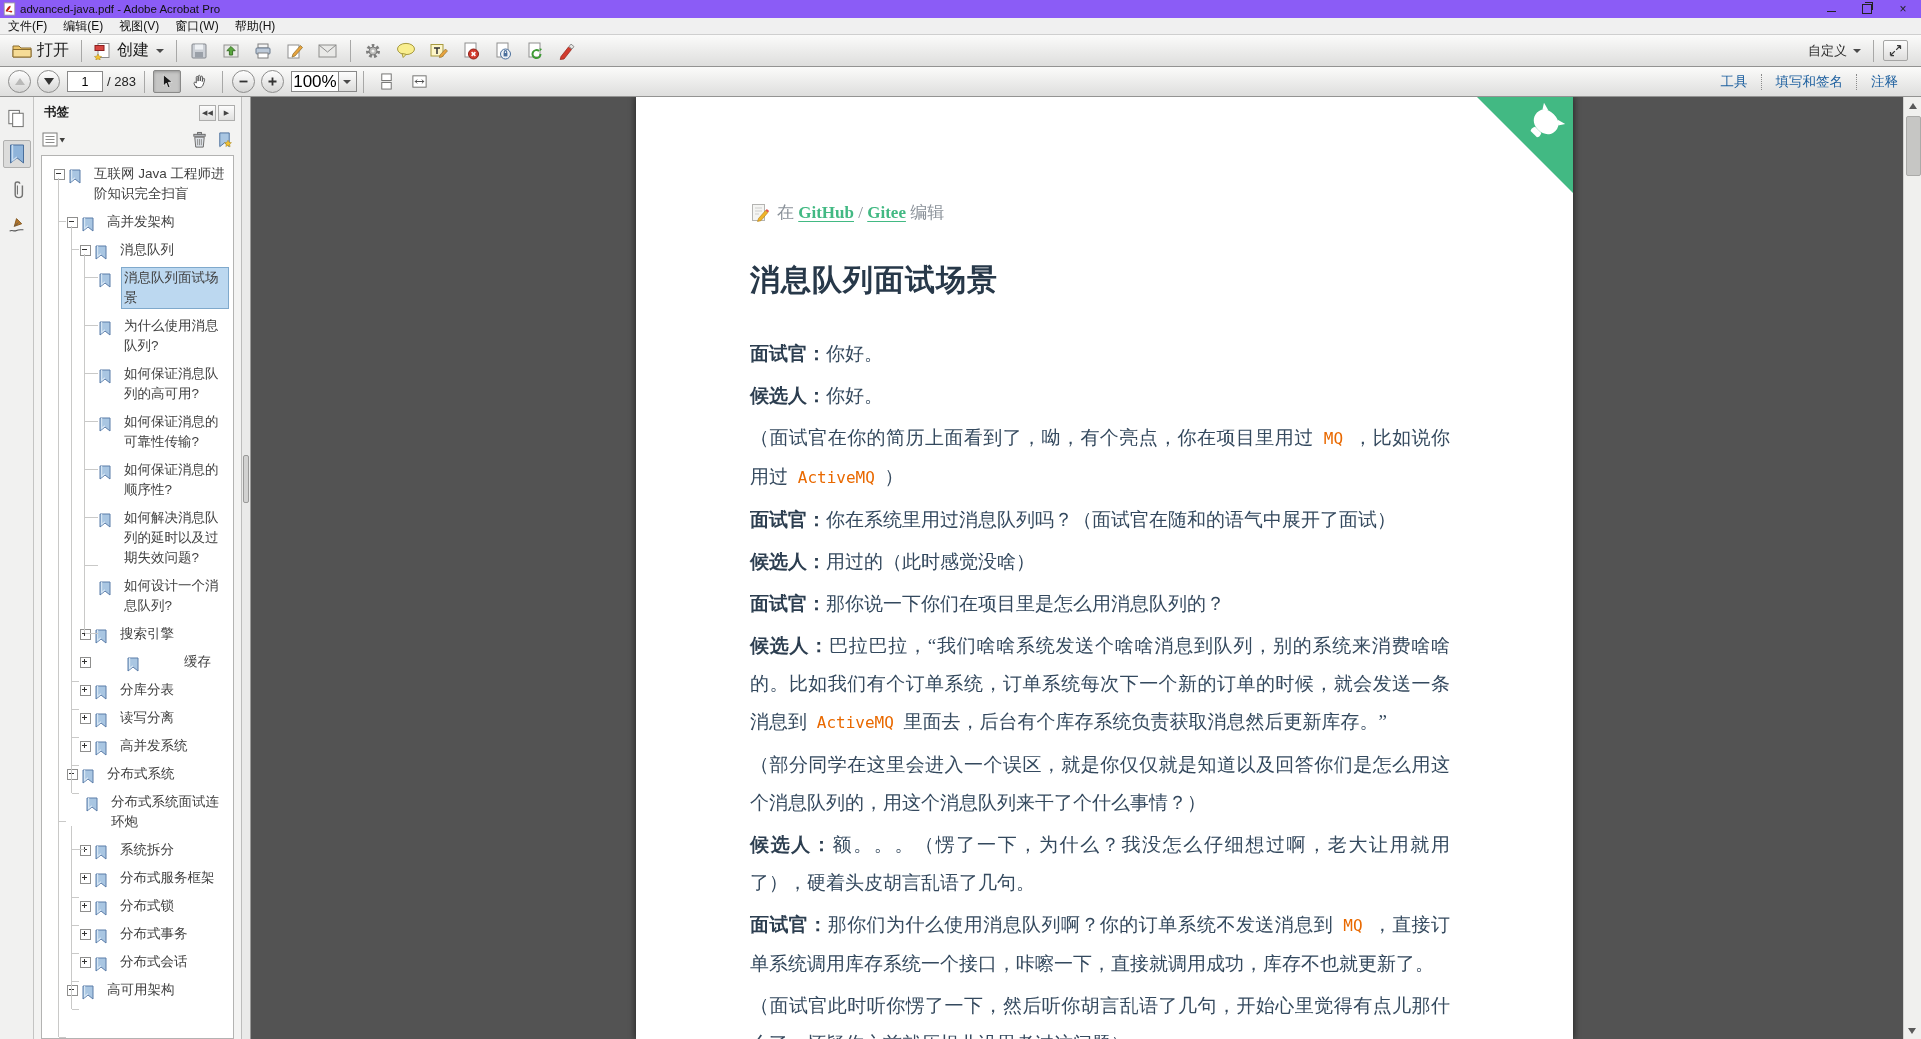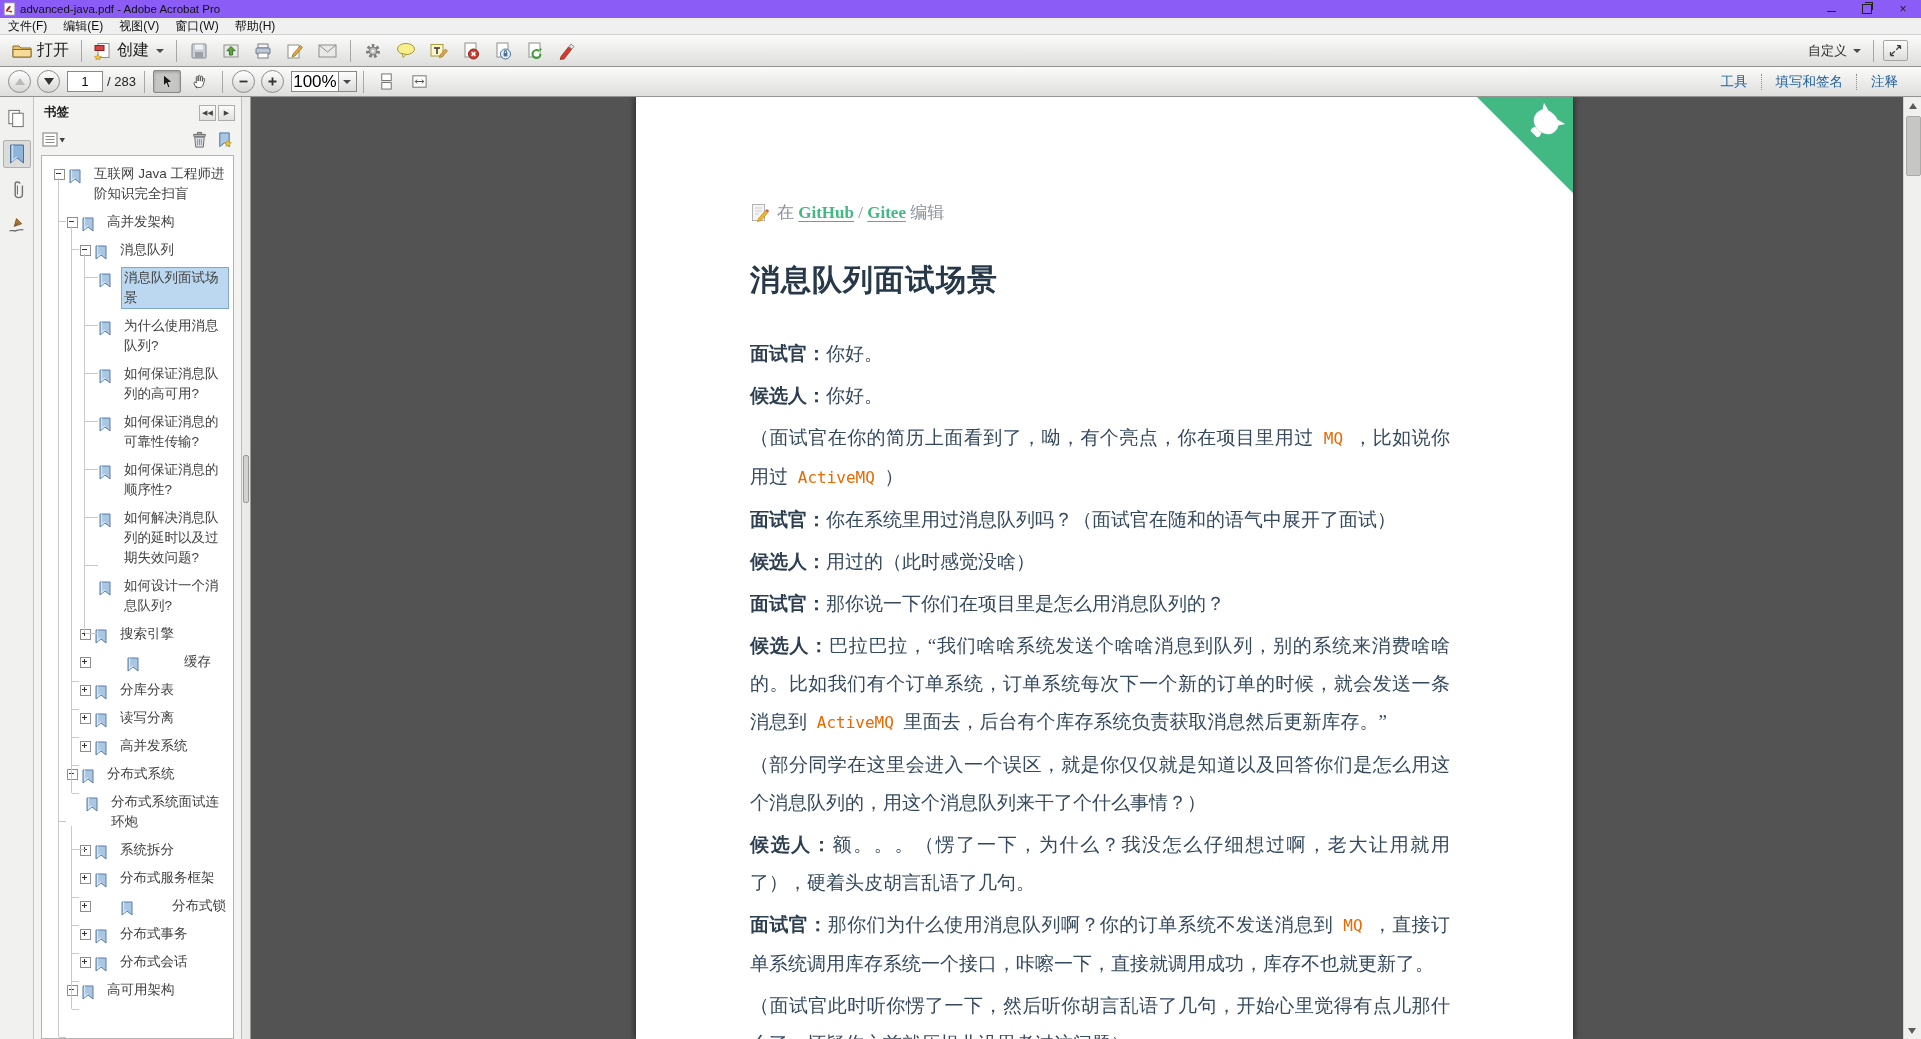--- a/index.html
+++ b/index.html
@@ -583,21 +583,21 @@
         <div class="trow" style="padding-left: 38px;">
           <span class="tbox plus"></span>
           <span style="flex: 0 0 auto; margin: 3px 5px 0px 0px;">
             <svg class="ribicon" width="12" height="15" viewBox="0 0 12 15">
               <path d="M1 1 h10 v13 l-5-4 -5 4z" fill="#a9c6e2" stroke="#5b7ca8"></path>
               <path d="M2.6 1 v10.5 L6 8.8" fill="none" stroke="#d6e6f4" stroke-width="1.2"></path>
             </svg>
           </span>
           <span class="tlabel">分布式服务框架</span>
         </div>
-        <div class="trow" style="padding-left: 38px; justify-content: space-between;">
+        <div class="trow" style="padding-left: 38px;">
           <span class="tbox plus"></span>
           <span style="flex: 0 0 auto; margin: 3px 5px 0px 0px;">
             <svg class="ribicon" width="12" height="15" viewBox="0 0 12 15">
               <path d="M1 1 h10 v13 l-5-4 -5 4z" fill="#a9c6e2" stroke="#5b7ca8"></path>
               <path d="M2.6 1 v10.5 L6 8.8" fill="none" stroke="#d6e6f4" stroke-width="1.2"></path>
             </svg>
           </span>
           <span class="tlabel">分布式锁</span>
         </div>
         <div class="trow" style="padding-left: 38px;">

